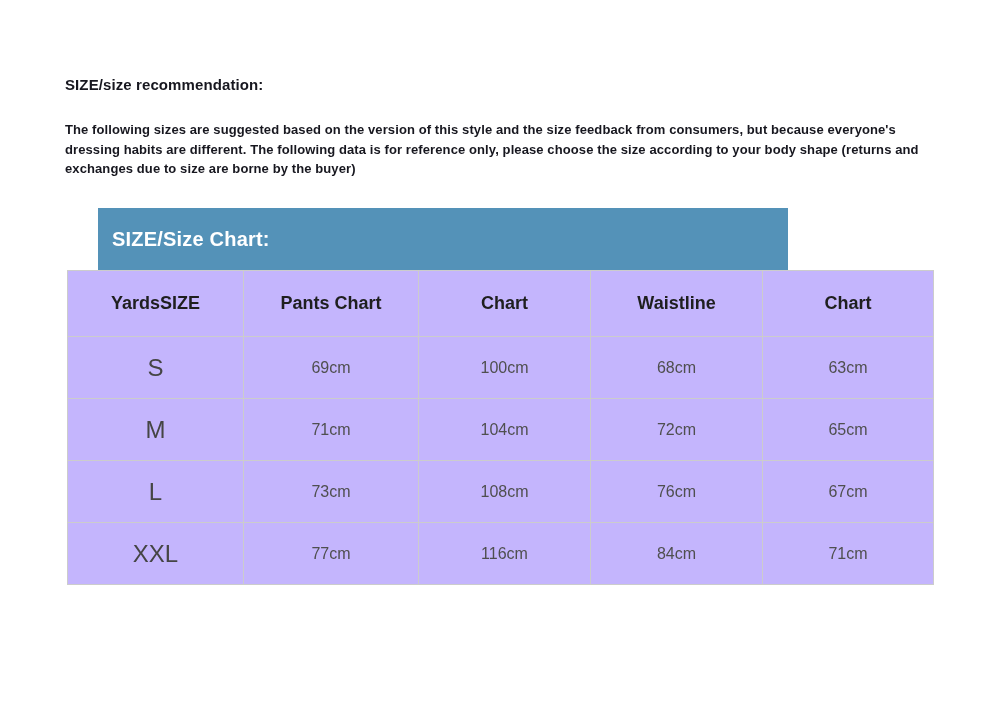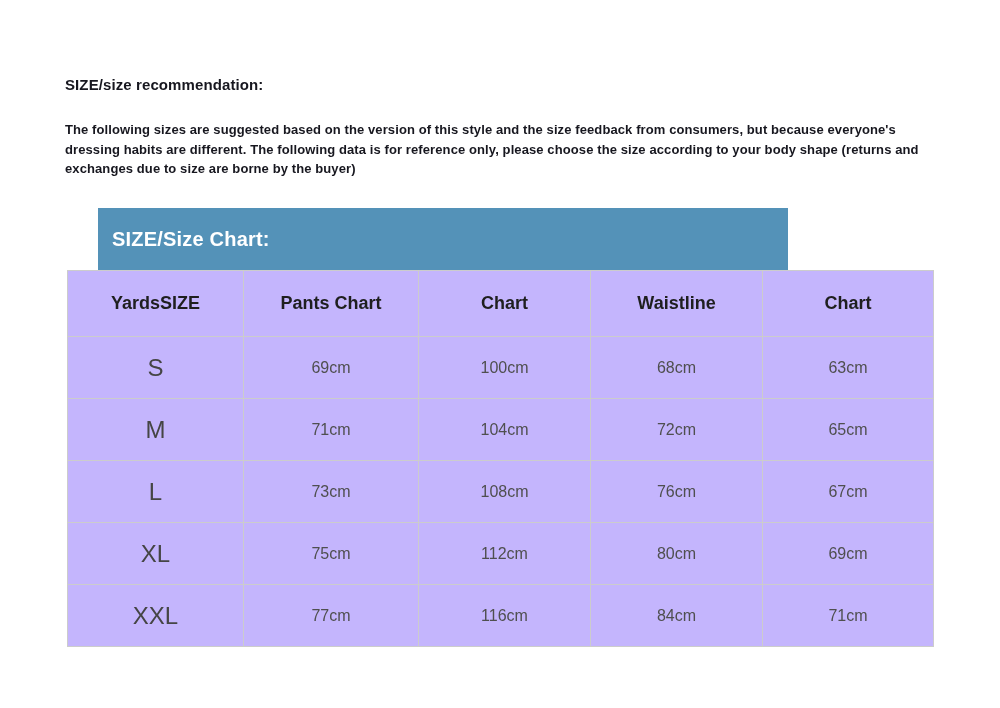--- a/index.html
+++ b/index.html
@@ -134,27 +134,20 @@
         <td class="value-cell">65cm</td>
       </tr>
       <tr>
         <td class="size-label">L</td>
         <td class="value-cell">73cm</td>
         <td class="value-cell">108cm</td>
         <td class="value-cell">76cm</td>
         <td class="value-cell">67cm</td>
       </tr>
       <tr>
-        <td class="size-label">XL</td>
-        <td class="value-cell">75cm</td>
-        <td class="value-cell">112cm</td>
-        <td class="value-cell">80cm</td>
-        <td class="value-cell">69cm</td>
-      </tr>
-      <tr>
         <td class="size-label">XXL</td>
         <td class="value-cell">77cm</td>
         <td class="value-cell">116cm</td>
         <td class="value-cell">84cm</td>
         <td class="value-cell">71cm</td>
       </tr>
     </tbody>
   </table>
 
 </div>

